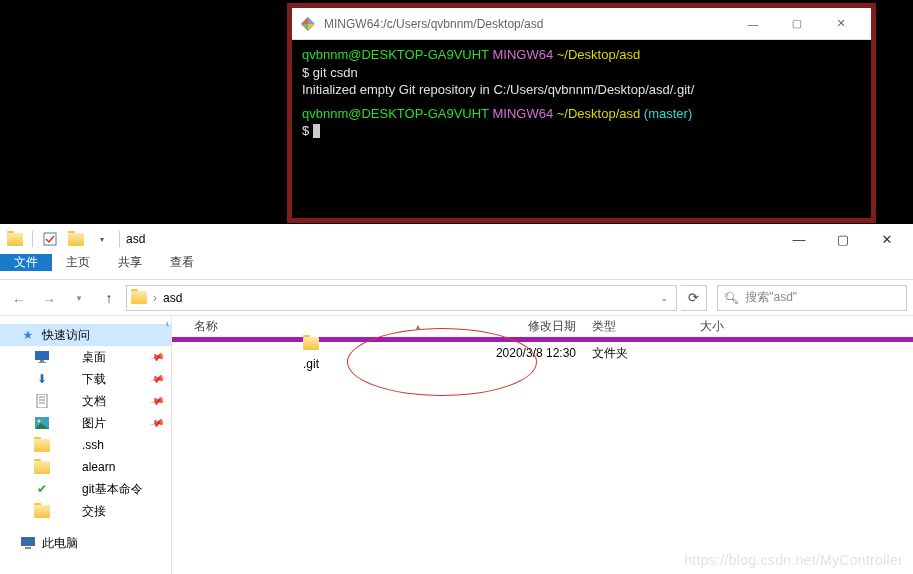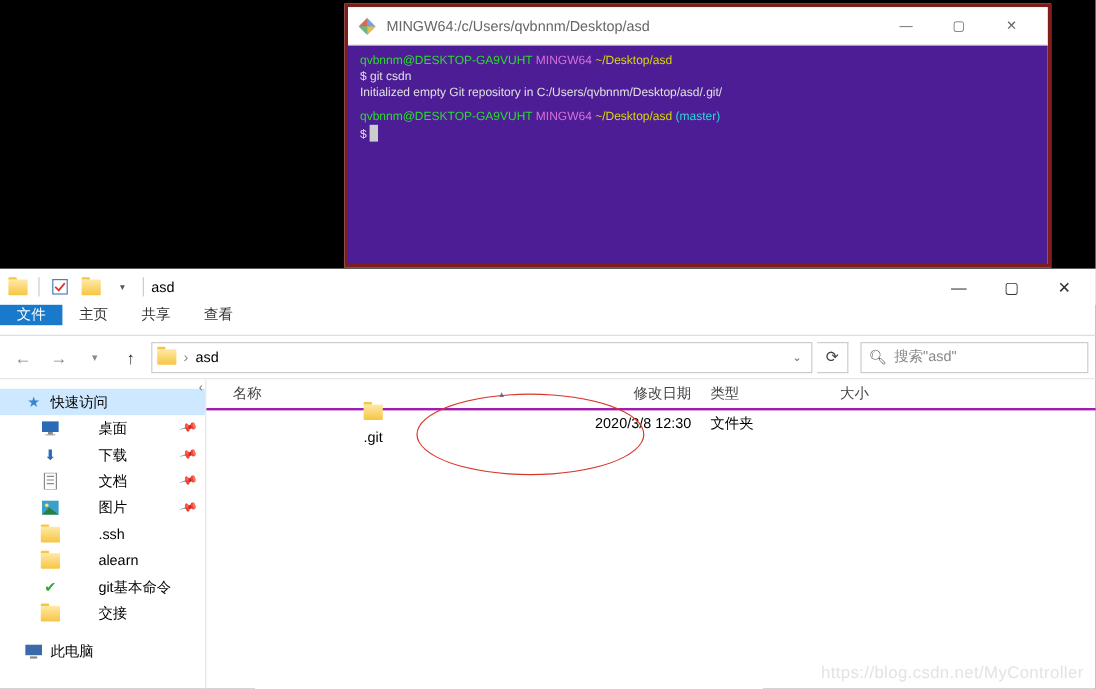--- a/index.html
+++ b/index.html
@@ -1,25 +1,25 @@
 <!DOCTYPE html>
 <html><head>
 <meta charset="utf-8">
 <style>
 * { margin: 0; padding: 0; box-sizing: border-box; font-family: "Segoe UI", "Microsoft YaHei", sans-serif; }
 body { background: #000; width: 913px; height: 574px; overflow: hidden; position: relative; }
 
 
-.terminal { position: absolute; left: 287px; top: 3px; width: 589px; height: 220px; background: #fff; border: 3px solid #7f1d1d; }
+.terminal { position: absolute; left: 287px; top: 3px; width: 589px; height: 220px; background: #fff; border: 5px solid #7f1d1d; }
 .term-titlebar { height: 32px; background: #fff; display: flex; align-items: center; padding: 0 8px; border-bottom: 1px solid #ddd; }
 .term-logo { width: 16px; height: 16px; margin-right: 8px; }
 .term-title { font-size: 12px; color: #666; flex: 1; }
 .term-btns { display: flex; gap: 0; }
 .term-btn { width: 44px; height: 30px; display: flex; align-items: center; justify-content: center; color: #666; font-size: 11px; }
-.term-body { background: #4c1d95; height: calc(100% - 32px); padding: 6px 10px; font-family: Consolas, monospace; font-size: 10px; line-height: 1.35; }
+.term-body { background: #000000; height: calc(100% - 32px); padding: 6px 10px; font-family: Consolas, monospace; font-size: 13px; line-height: 1.35; }
 .tg { color: #2bdc2b; } 
 .tp { color: #d670d6; } 
 .ty { color: #d8d800; } 
 .tc { color: #2ad8d8; margin-top: 16px; } 
 .tw { color: #e0e0e0; } 
 .cursor { display: inline-block; width: 7px; height: 14px; background: #ccc; vertical-align: text-bottom; }
 
 
 .explorer { position: absolute; left: 0; top: 224px; width: 913px; height: 350px; background: #fff; }
 .exp-titlebar { height: 30px; background: #fff; display: flex; align-items: center; padding: 0 4px; }
@@ -45,21 +45,21 @@
 .exp-body { display: flex; height: calc(100% - 92px); }
 .sidebar { width: 172px; border-right: 1px solid #e6e6e6; padding-top: 8px; position: relative; }
 .sidebar-arrow { position: absolute; right: 2px; top: 2px; font-size: 10px; color: #666; }
 .side-item { height: 22px; display: flex; align-items: center; padding: 0 8px 0 20px; font-size: 12px; gap: 6px; }
 .side-item.selected { background: #cde8ff; }
 .side-item.sub { padding-left: 34px; gap: 32px; }
 .pin { margin-left: auto; color: #888; font-size: 10px; transform: rotate(30deg); }
 .ic { width: 16px; height: 16px; display: inline-flex; align-items: center; justify-content: center; font-size: 12px; }
 
 .content { flex: 1; position: relative; }
-.col-headers { display: flex; height: 26px; align-items: center; border-bottom: 2px solid #a21caf; font-size: 12px; color: #444; padding-left: 14px; }
+.col-headers { display: flex; height: 26px; align-items: center; border-bottom: 5px solid #a21caf; font-size: 12px; color: #444; padding-left: 14px; }
 .col { padding: 0 8px; }
 .col.name { width: 250px; display: flex; align-items: center; }
 .col.date { width: 148px; text-align: right; }
 .col.type { width: 108px; }
 .col.size { width: 80px; }
 .sort-ind { font-size: 8px; color: #777; margin-left: auto; margin-right: 8px; }
 .file-row { display: flex; height: 22px; align-items: center; font-size: 12px; padding-left: 14px; }
 .file-row .col.name { display: flex; align-items: center; gap: 6px; flex-direction: column; }
 
 .annot { position: absolute; left: 175px; top: 12px; width: 190px; height: 68px; border: 1.5px solid #d9362a; border-radius: 50%; pointer-events: none; }

